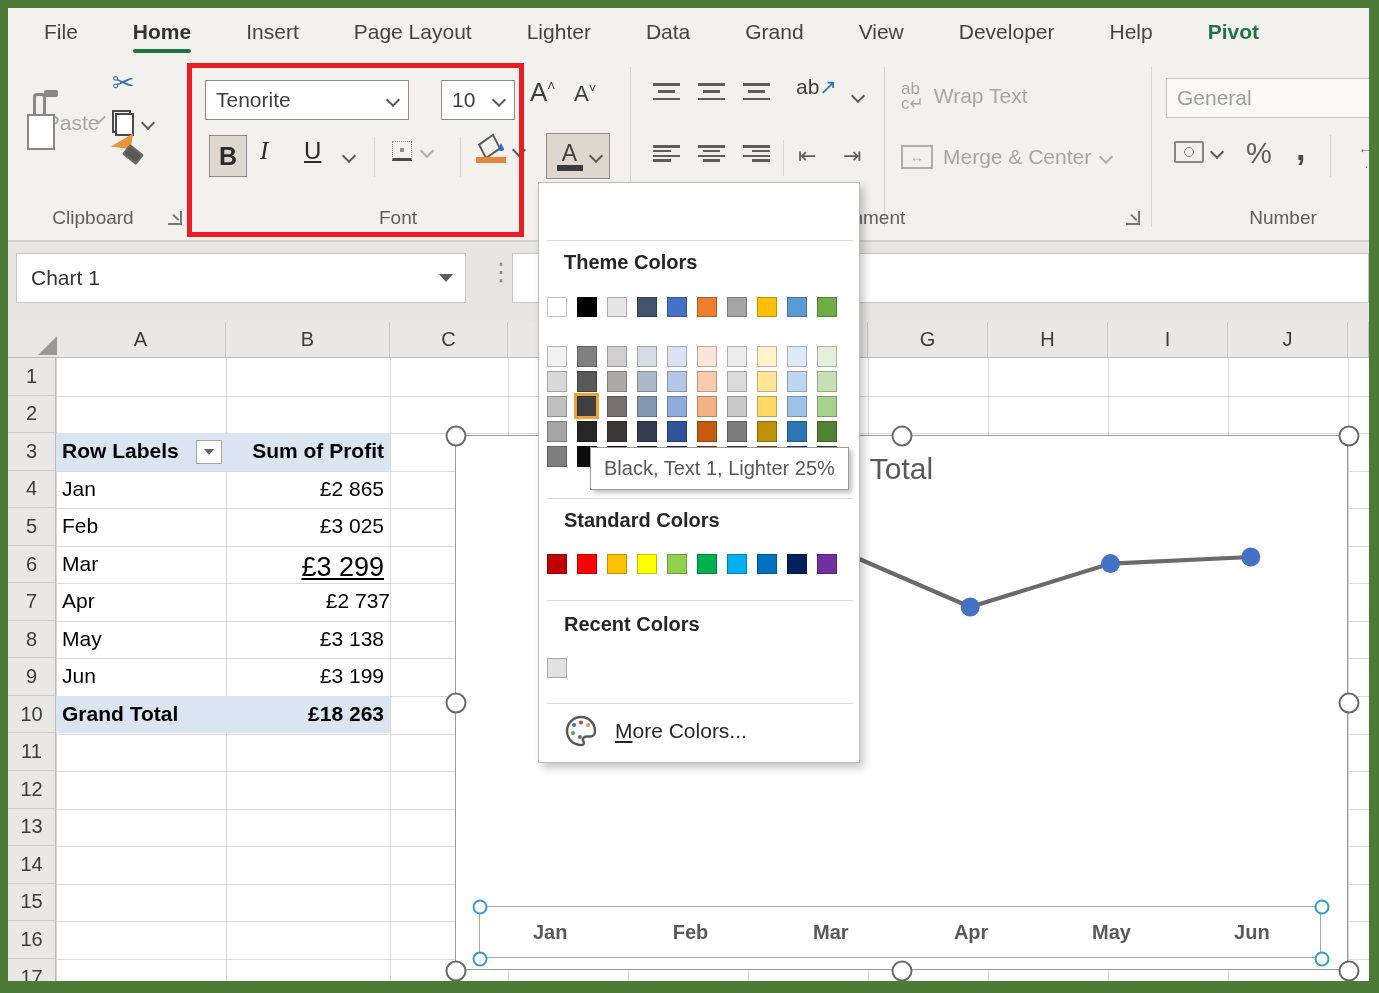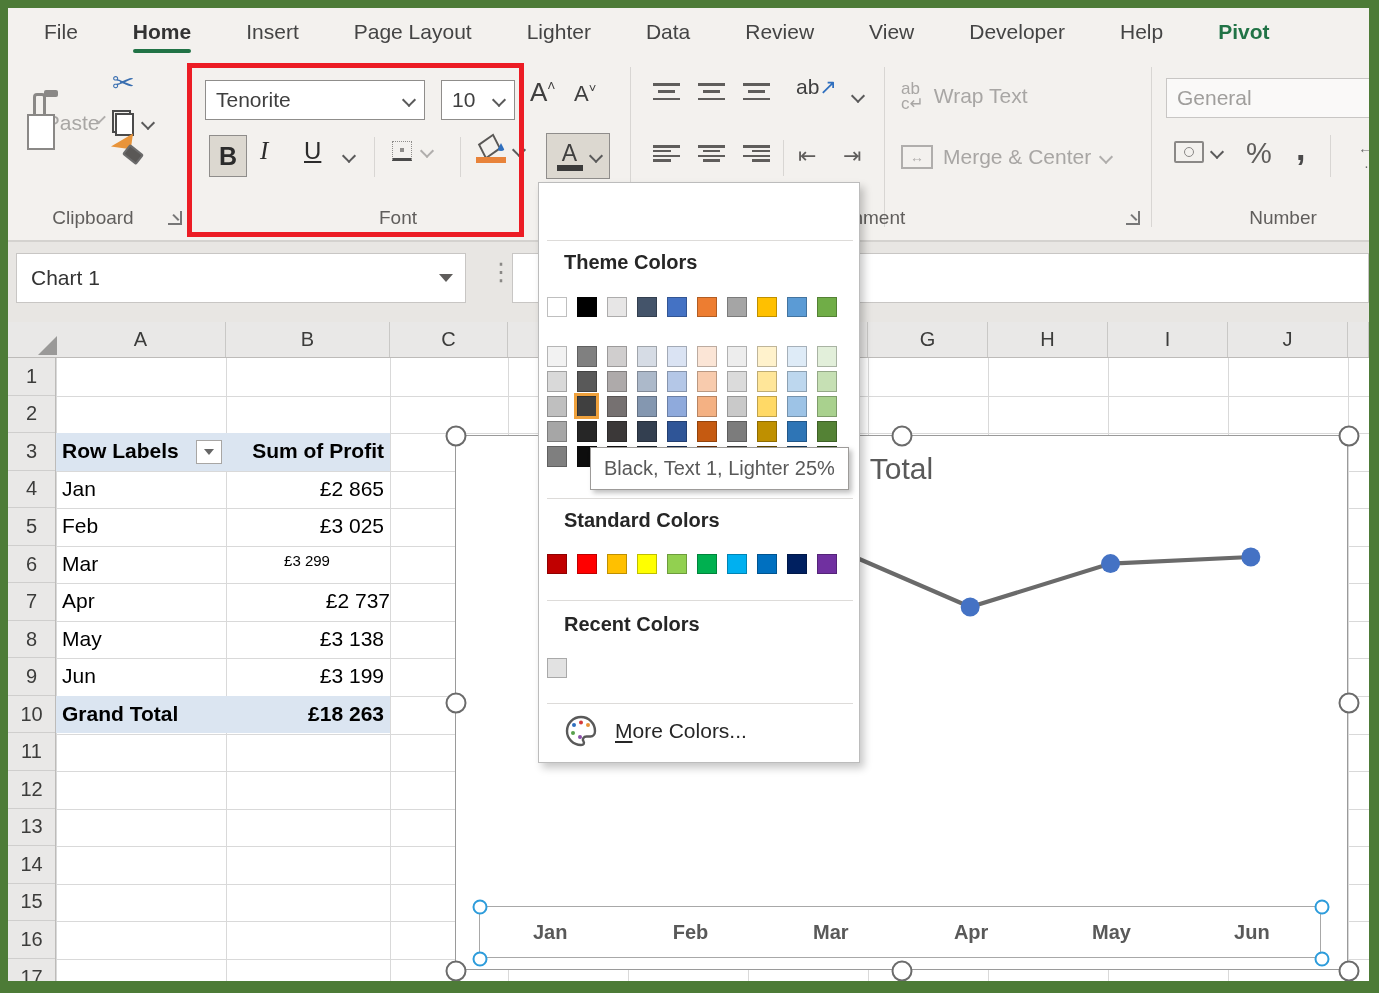--- a/index.html
+++ b/index.html
@@ -95,21 +95,21 @@
 </head>
 <body>
 
 <div class="abs" id="tabbar">
     <div class="tab">File</div>
     <div class="tab active">Home</div>
     <div class="tab">Insert</div>
     <div class="tab">Page Layout</div>
     <div class="tab">Lighter</div>
     <div class="tab">Data</div>
-    <div class="tab">Review</div>
+    <div class="tab">Grand</div>
     <div class="tab">View</div>
     <div class="tab">Developer</div>
     <div class="tab">Help</div>
     <div class="tab contextual">Pivot</div>
   </div>
 
 <div class="abs" id="ribbon">
 
   <div class="abs" style="left:25px;top:1px;width:70px;height:120px;display:flex;flex-direction:row;align-items:center;">
     <span class="clip-ic" style="margin-top:6px;">
@@ -125,21 +125,21 @@
         <i></i>
       </span>
     <span class="chev"></span>
   </div>
   <div class="abs" style="left:104px;top:95px;">
     <span class="fmt-ic"><span class="head"></span><span class="handle"></span></span>
   </div>
   <div class="abs grouplabel" style="left:20px;top:152px;width:130px;">Clipboard</div>
   <div class="launcher" style="left:160px;top:156px;"></div>
 
-  <div class="abs combo" style="left:197px;top:25px;width:220px;height:40px;">
+  <div class="abs combo" style="left:197px;top:25px;width:204px;height:40px;">
     <span>Tenorite</span>
       <span class="chev"></span>
   </div>
   <div class="abs combo" style="left:433px;top:25px;width:74px;height:40px;">
     <span>10</span>
       <span class="chev"></span>
   </div>
   <div class="abs" style="left:522px;top:22px;font-size:26px;color:#3f3f3f;">A<span style="font-size:14px;vertical-align:10px;">˄</span></div>
   <div class="abs" style="left:566px;top:26px;font-size:22px;color:#3f3f3f;">A<span style="font-size:13px;vertical-align:8px;">˅</span></div>
 
@@ -314,21 +314,21 @@
 <div id="pivot">
     <div class="pvfill" style="position: absolute; left: 56px; top: 433.1px; width: 334px; height: 37.55px; z-index: 2;"></div>
     <div class="pvtext" style="position: absolute; left: 62px; top: 439.1px; z-index: 4; font-weight: 700; font-size: 21px;">Row Labels</div>
     <div class="filterbtn" style="left: 196px; top: 440.1px;"></div>
     <div class="pvtext" style="position: absolute; left: 230px; top: 439.1px; width: 154px; text-align: right; z-index: 4; font-weight: 700; font-size: 21px;">Sum of Profit</div>
     <div class="pvtext" style="position: absolute; left: 62px; top: 476.65px; z-index: 4; font-size: 21px;">Jan</div>
     <div class="pvtext" style="position: absolute; left: 230px; top: 476.65px; width: 154px; text-align: right; z-index: 4; font-size: 21px;">£2 865</div>
     <div class="pvtext" style="position: absolute; left: 62px; top: 514.2px; z-index: 4; font-size: 21px;">Feb</div>
     <div class="pvtext" style="position: absolute; left: 230px; top: 514.2px; width: 154px; text-align: right; z-index: 4; font-size: 21px;">£3 025</div>
     <div class="pvtext" style="position: absolute; left: 62px; top: 551.75px; z-index: 4; font-size: 21px;">Mar</div>
-    <div class="pvtext" style="position: absolute; left: 230px; top: 551.75px; width: 154px; text-align: center; z-index: 4; font-size: 15px;">£3 299</div>
+    <div class="pvtext" style="position: absolute; left: 230px; top: 551.75px; width: 154px; text-align: right; z-index: 4; font-size: 27px; text-decoration: underline;">£3 299</div>
     <div class="pvtext" style="position: absolute; left: 62px; top: 589.3px; z-index: 4; font-size: 21px;">Apr</div>
     <div class="pvtext" style="position: absolute; left: 236px; top: 589.3px; width: 154px; text-align: right; z-index: 4; font-size: 21px;">£2 737</div>
     <div class="pvtext" style="position: absolute; left: 62px; top: 626.85px; z-index: 4; font-size: 21px;">May</div>
     <div class="pvtext" style="position: absolute; left: 230px; top: 626.85px; width: 154px; text-align: right; z-index: 4; font-size: 21px;">£3 138</div>
     <div class="pvtext" style="position: absolute; left: 62px; top: 664.4px; z-index: 4; font-size: 21px;">Jun</div>
     <div class="pvtext" style="position: absolute; left: 230px; top: 664.4px; width: 154px; text-align: right; z-index: 4; font-size: 21px;">£3 199</div>
     <div class="pvfill" style="position: absolute; left: 56px; top: 695.95px; width: 334px; height: 37.55px; z-index: 2;"></div>
     <div class="pvtext" style="position: absolute; left: 62px; top: 701.95px; z-index: 4; font-weight: 700; font-size: 21px;">Grand Total</div>
     <div class="pvtext" style="position: absolute; left: 230px; top: 701.95px; width: 154px; text-align: right; z-index: 4; font-weight: 700; font-size: 21px;">£18 263</div>
   </div>

